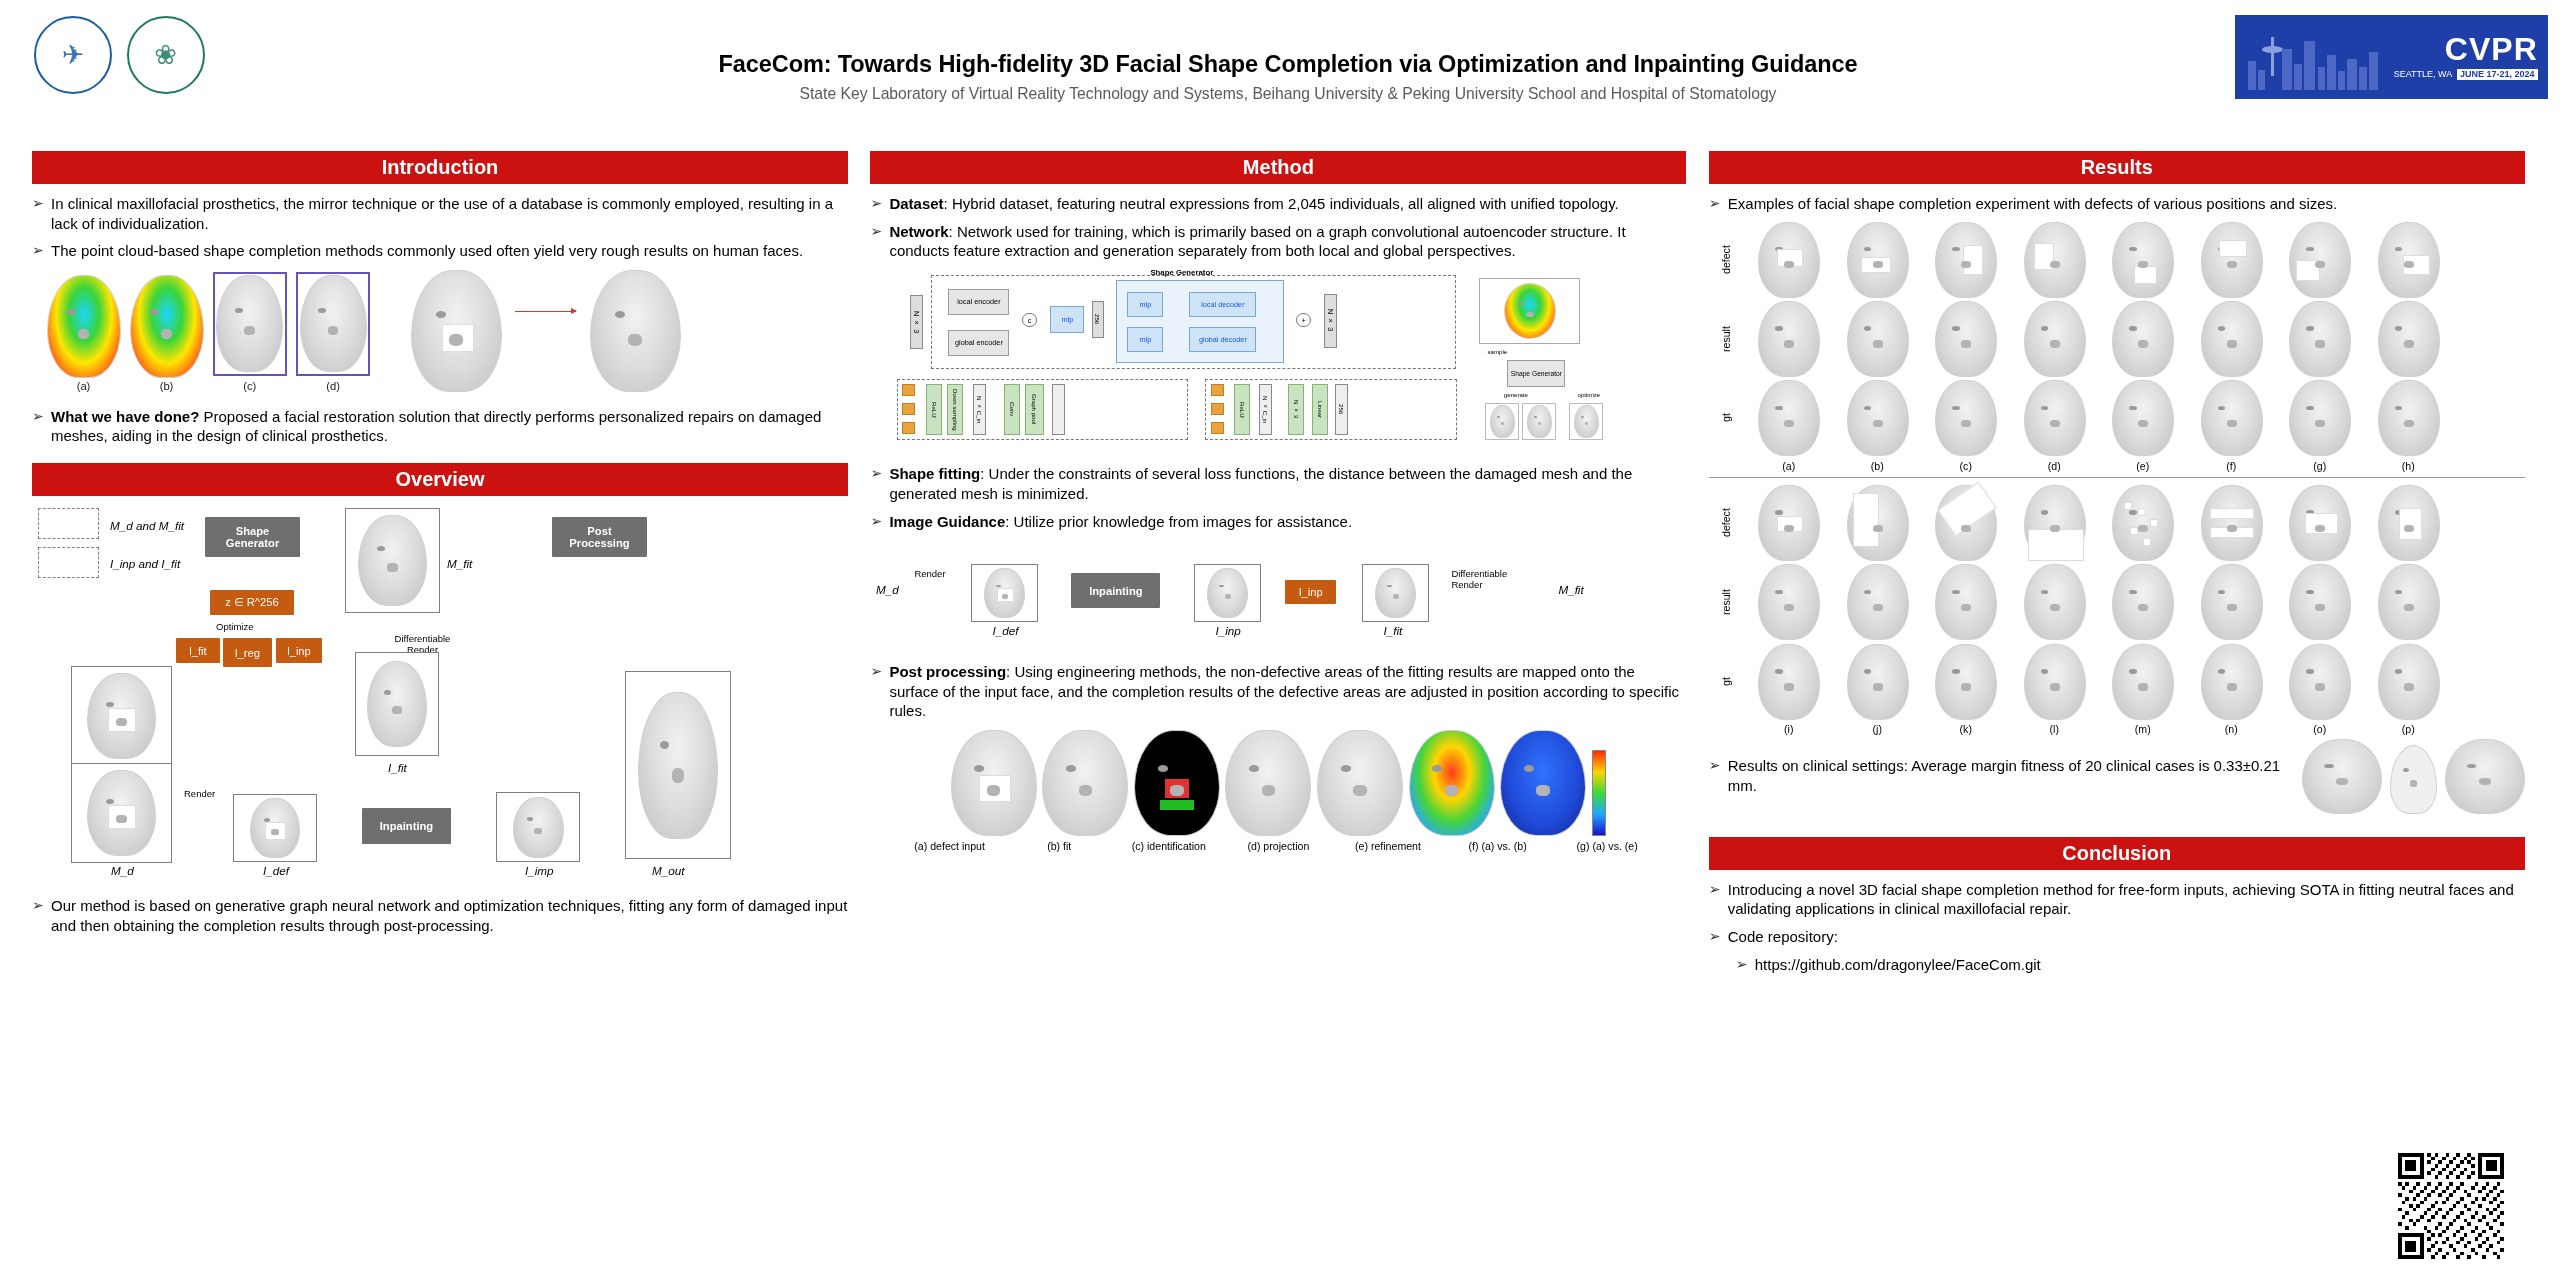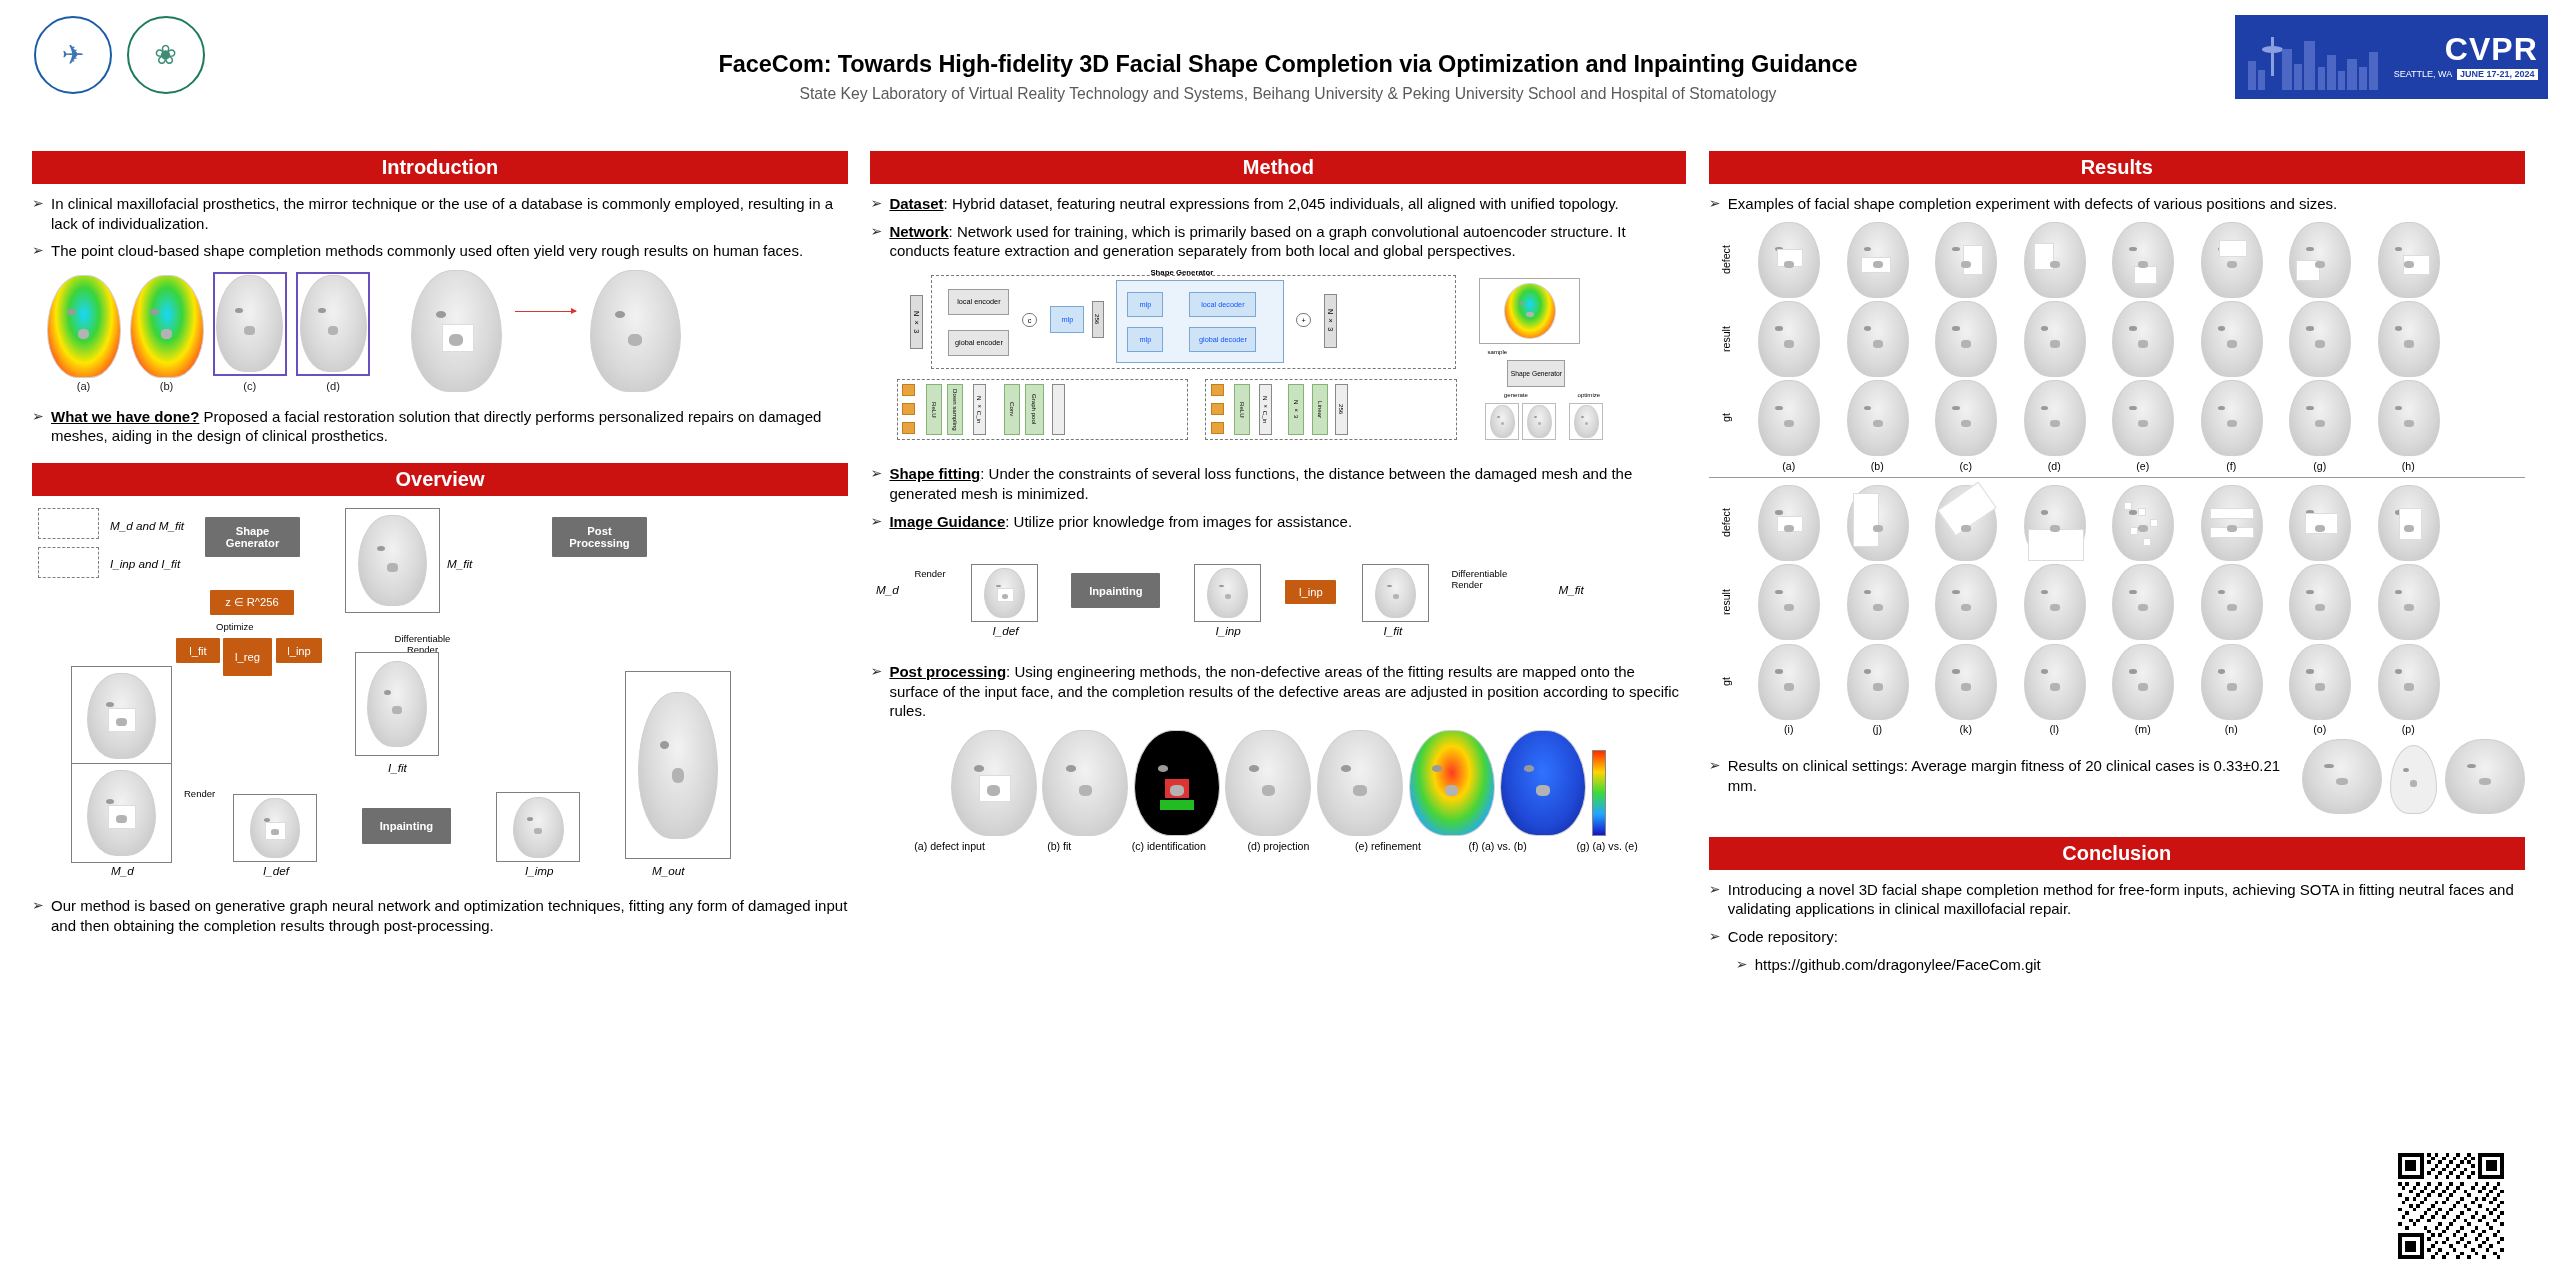--- a/index.html
+++ b/index.html
@@ -184,21 +184,21 @@
     font-size: 15px;
     line-height: 1.32;
   }
   .bullet .arrow {
     flex: 0 0 19px;
     color: #333;
     font-size: 14px;
     line-height: 1.35;
   }
   .bullet .btxt { flex: 1; }
-  .bullet b { font-weight: bold; text-decoration: underline; }
+  .bullet b { font-weight: bold; }
   .sub-bullet {
     margin-left: 27px;
   }
 
   
   .figrow {
     display: flex;
     align-items: flex-end;
     justify-content: center;
     gap: 7.8px;
@@ -552,21 +552,21 @@
         <div class="node dash" style="left:5.6px;top:41px;width:61px;height:31px;"></div>
         <div class="lbl" style="left:78px;top:51px;">I_inp and I_fit</div>
 
         <div class="node gray" style="left:173px;top:11.2px;width:95px;height:40px;white-space:pre-line;">Shape
 Generator</div>
 
         <div class="node orange" style="left:178px;top:84px;width:84px;height:24.6px;">z ∈ R^256</div>
         <div class="lbl small" style="left:184px;top:115px;">Optimize</div>
 
         <div class="node orange" style="left:144px;top:132px;width:44px;height:24.6px;">l_fit</div>
-        <div class="node orange" style="left:191px;top:132px;width:49px;height:38px;">l_reg</div>
+        <div class="node orange" style="left:191px;top:132px;width:49px;height:29px;">l_reg</div>
         <div class="node orange" style="left:244px;top:132px;width:46px;height:24.6px;">l_inp</div>
 
         <div class="node whitebox" style="left:313px;top:2.2px;width:95px;height:105px;">
           <div class="mesh" style="width:67px;height:89px;"></div>
         </div>
         <div class="lbl" style="left:415px;top:51px;">M_fit</div>
 
         <div class="node gray" style="left:520px;top:11.2px;width:95px;height:40px;white-space:pre-line;">Post
 Processing</div>
 

